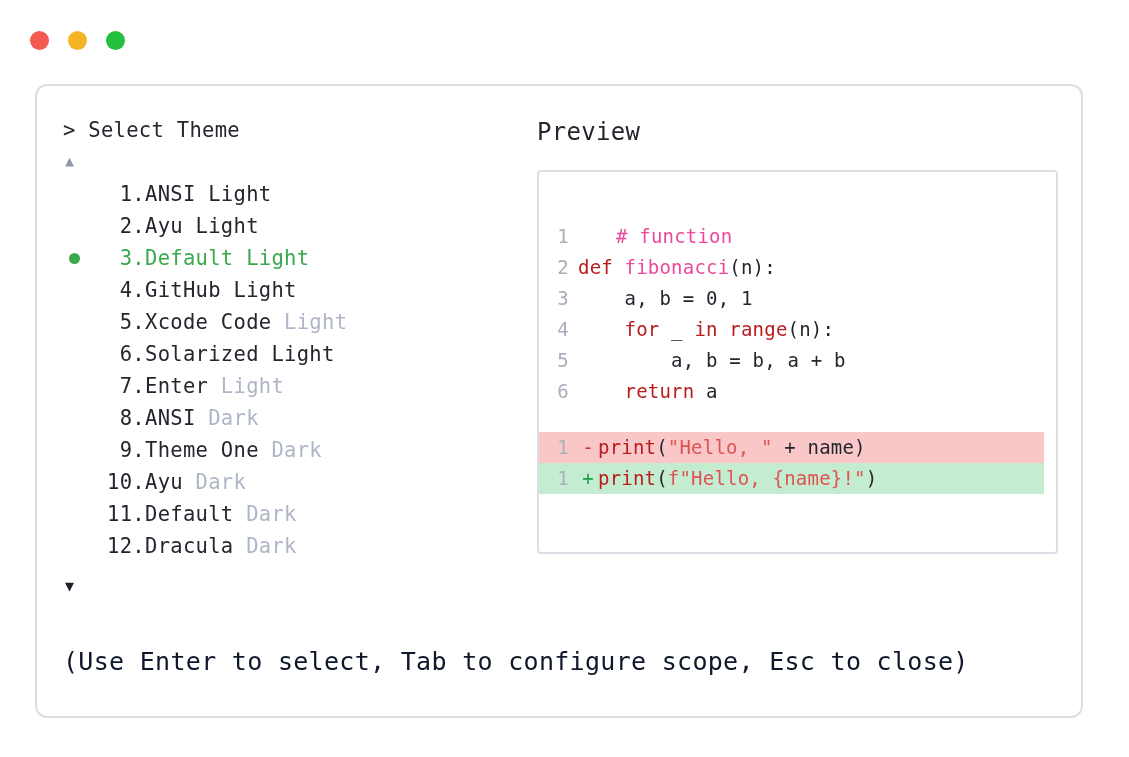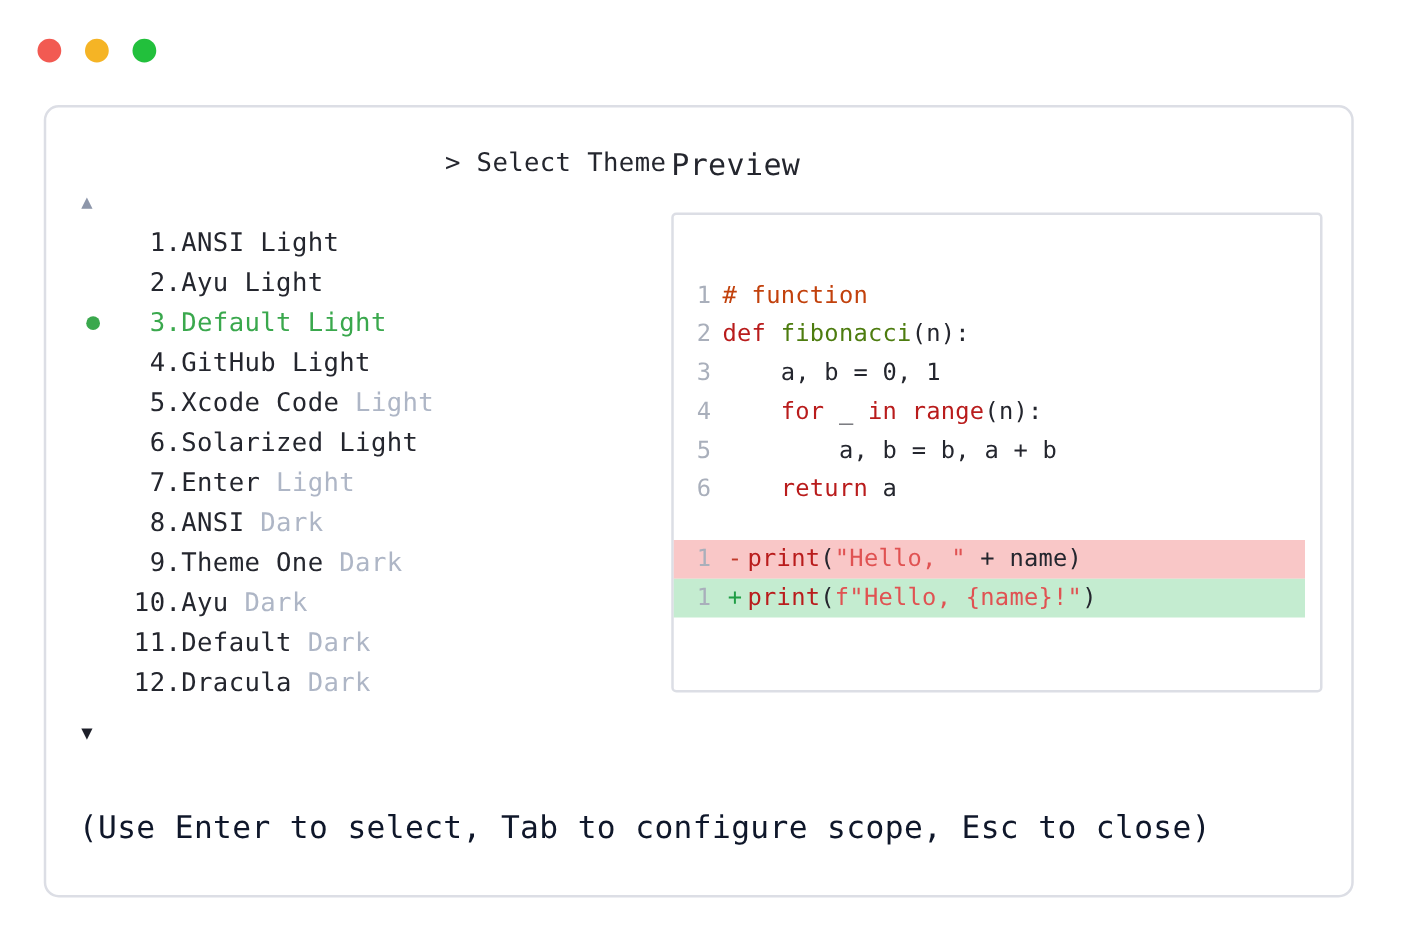--- a/index.html
+++ b/index.html
@@ -51,21 +51,20 @@
     left: 26px;
     top: 34px;
     width: 470px;
   }
   .prompt-line {
     font-size: 20.5px;
     color: #24262e;
     letter-spacing: 0.3px;
     line-height: 1.0;
     white-space: pre;
-    text-align: right;
   }
   .scroll-arrow {
     font-size: 15px;
     line-height: 1;
     margin-top: 13px;
     margin-left: 2px;
     height: 16px;
   }
   .arrow-up   { color: #8d96aa; }
   .arrow-down { color: #1d1f29; }
@@ -165,23 +164,23 @@
   }
   .ln {
     display: inline-block;
     width: 22px;
     flex: 0 0 22px;
     text-align: right;
     color: #a9afbb;
     margin-right: 9px;
   }
   .src { color: #24262e; }
-  .tok-comment { color: #c2410c; }
+  .tok-comment { color: #ec4899; margin-left: 38px; }
   .tok-kw      { color: #b91c1c; }
-  .tok-fn      { color: #4d7c0f; }
+  .tok-fn      { color: #ec4899; }
   .tok-str     { color: #e05252; }
   .tok-plain   { color: #24262e; }
 
   .diff-gap { height: 25px; }
   .diff-line {
     display: flex;
     align-items: baseline;
     height: 31px;
     margin-left: -8px;
     padding-left: 8px;

